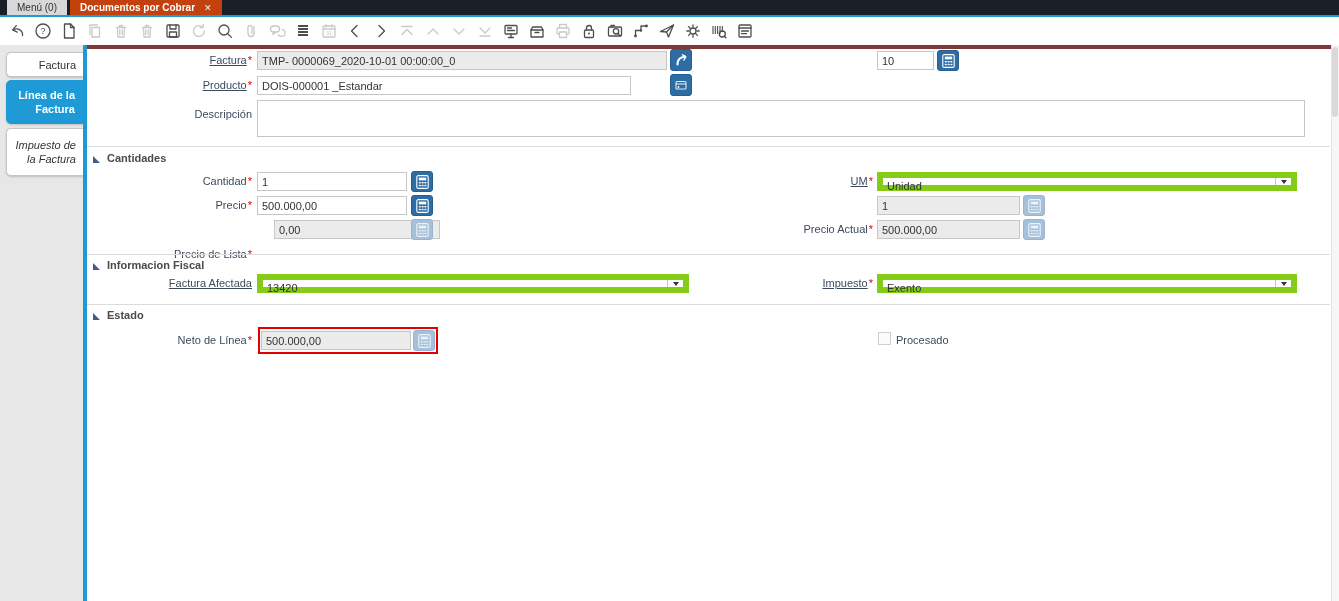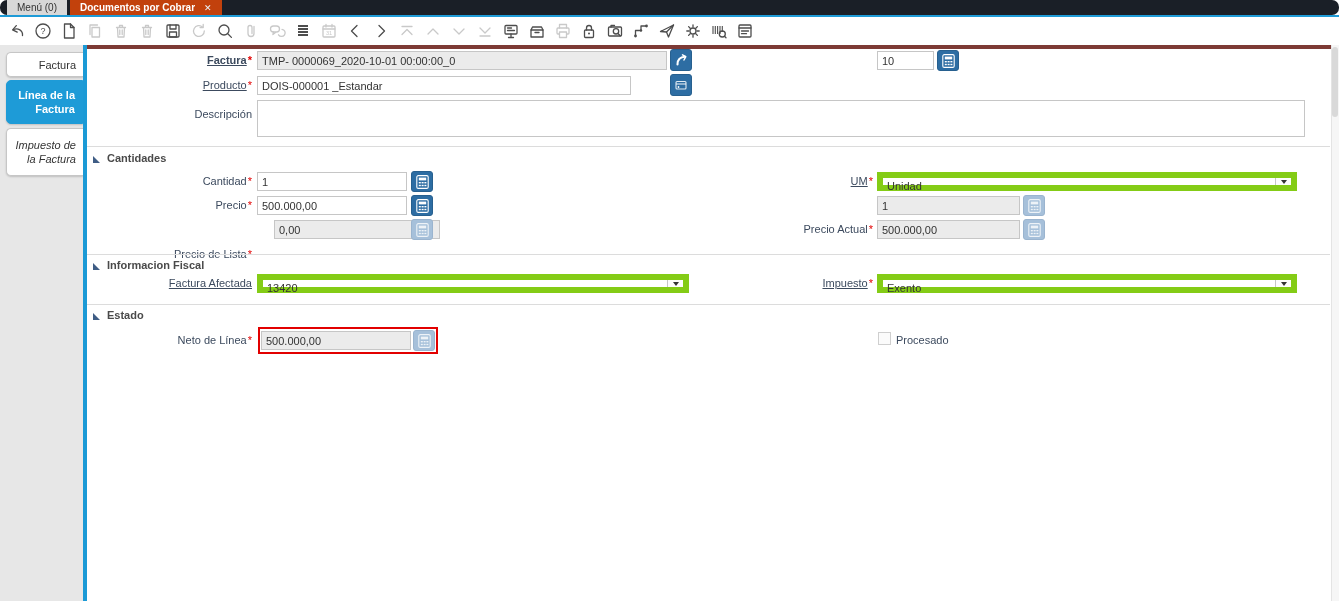--- a/index.html
+++ b/index.html
@@ -4,21 +4,21 @@
 <style>
   * { box-sizing: border-box; }
   html,body { margin:0; padding:0; }
   body {
     width:1339px; height:601px; position:relative; overflow:hidden;
     font-family:"Liberation Sans", sans-serif; background:#fff;
   }
 
   
   .topbar { position:absolute; top:0; left:0; right:0; height:15px; background:#1a1f27;
-            display:flex; align-items:stretch; padding-left:7px;border-radius:7px; }
+            display:flex; align-items:stretch; padding-left:7px; }
   .wtab { font-size:10px; display:flex; align-items:center; padding:0 10px; cursor:pointer; }
   .wtab.inactive { background:#d8d8d8; color:#333; margin-right:3px; }
   .wtab.active { background:#c2410c; color:#fff; font-weight:bold; }
   .closex { margin-left:9px; font-size:9px; color:#eaf6fd; font-weight:normal; }
   .accentline { position:absolute; top:15px; left:0; right:0; height:2px; background:#1e9bd7; }
 
   
   .toolbar { position:absolute; top:17px; left:0; right:0; height:28px; background:#fff;
              display:flex; align-items:center; padding-left:6px; }
   .tbi { width:21px; height:22px; margin-right:5px; color:#4d4d4d;
@@ -296,21 +296,21 @@
     </div>
     <div class="stab italic" style="top:83px; height:48px;">
       <span class="t">Impuesto de la Factura</span>
     </div>
   </div>
   <div class="vbar"></div>
 
   <div class="content">
     <div class="maroon"></div>
 
-    <div class="lbl" style="left:0; width:165px; top:8px;font-weight:bold;">
+    <div class="lbl" style="left:0; width:165px; top:8px;">
       <span class="und">Factura</span><span class="req">*</span>
     </div>
     <input class="fld ro" style="left: 170px; top: 6px; width: 410px;" readonly="" value="TMP- 0000069_2020-10-01 00:00:00_0">
     <div class="zbtn" style="left:583px; top:4px;">
       <svg viewBox="0 0 16 16" fill="none">
         <path d="M4.5 12.5 C4.5 7.5 7.5 5 12 4.8" stroke="#fff" stroke-width="2.1" stroke-linecap="round"></path>
         <path d="M9.5 2.8 12.8 4.6 11 8" stroke="#fff" stroke-width="1.5" stroke-linecap="round" stroke-linejoin="round"></path>
       </svg>
     </div>
     <input class="fld num" style="left: 790px; top: 6px; width: 57px;" value="10">

